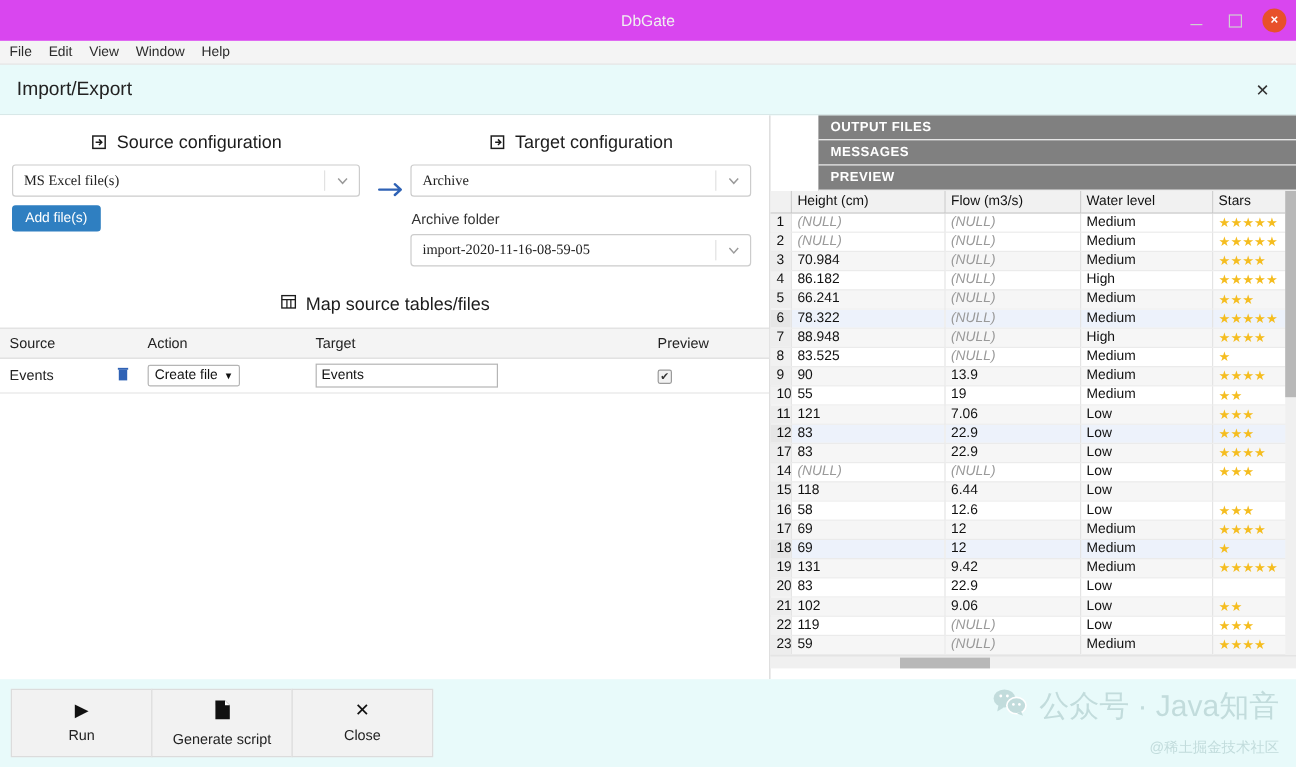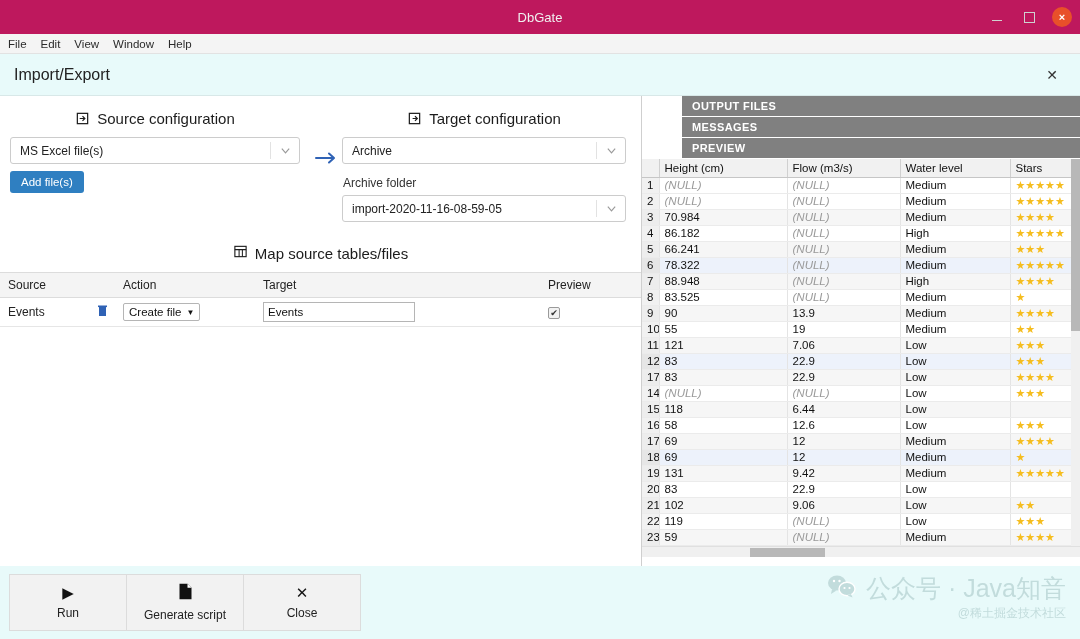--- a/index.html
+++ b/index.html
@@ -5,21 +5,21 @@
   * { box-sizing: border-box; margin: 0; padding: 0; }
   html, body {
     width: 1080px; height: 639px;
     font-family: "Liberation Sans", sans-serif;
     overflow: hidden;
     background: #ffffff;
   }
 
   
   .titlebar {
-    height: 34px; background: #be185d; color: #e8e8e8;
+    height: 34px; background: #d946ef; color: #e8e8e8;
     display: flex; align-items: center; position: relative;
   }
   .titlebar-title {
     width: 100%; text-align: center; font-size: 13px; color: #f0f0f0;
   }
   .win-controls {
     position: absolute; right: 8px; top: 0; height: 34px;
     display: flex; align-items: center; gap: 14px;
   }
   .win-btn {
@@ -68,21 +68,21 @@
   .section-title {
     font-size: 15px; color: #1c1c1c; text-align: center;
     display: flex; align-items: center; justify-content: center; gap: 7px;
     margin-bottom: 10px;
   }
   .section-title svg { display: block; }
 
   .select-box {
     height: 27px; border: 1px solid #ccc; border-radius: 3px;
     background: #fff; display: flex; align-items: center;
-    padding: 0 0 0 9px; font-size: 12px; color: #222; position: relative;
+    padding: 0 0 0 9px; font-size: 12px; color: #222; position: relative; font-family: Liberation Serif, serif;
   }
   .select-box .sel-val { flex: 1; }
   .select-box .sep { width:1px; height: 17px; background: #e2e2e2; }
   .select-box .caret {
     width: 28px; display: flex; align-items: center; justify-content: center;
     color: #9a9a9a;
   }
   .btn-add {
     margin-top: 7px; background: #2f7fc1; color: #fff; border: none;
     border-radius: 3px; font-size: 11.5px; padding: 5px 11px;
@@ -190,21 +190,21 @@
   .foot-btn .ficon { font-size: 15px; line-height: 1; color: #111; }
 
   .watermark {
     position: absolute; right: 14px; top: 6px; text-align: right;
     color: #c4dede; user-select: none;
   }
   .wm-main {
     font-size: 25px; display: flex; align-items: center; gap: 9px;
     justify-content: flex-end; color: #c2dcdc;
   }
-  .wm-sub { font-size: 12px; color: #c2dcdc; margin-top: 0; }
+  .wm-sub { font-size: 12px; color: #c2dcdc; margin-top: 10px; }
 </style>
 </head>
 <body>
 
 <div class="titlebar">
   <div class="titlebar-title">DbGate</div>
   <div class="win-controls">
     <div class="win-btn min"></div>
     <div class="win-btn max"></div>
     <div class="win-btn close">×</div>

